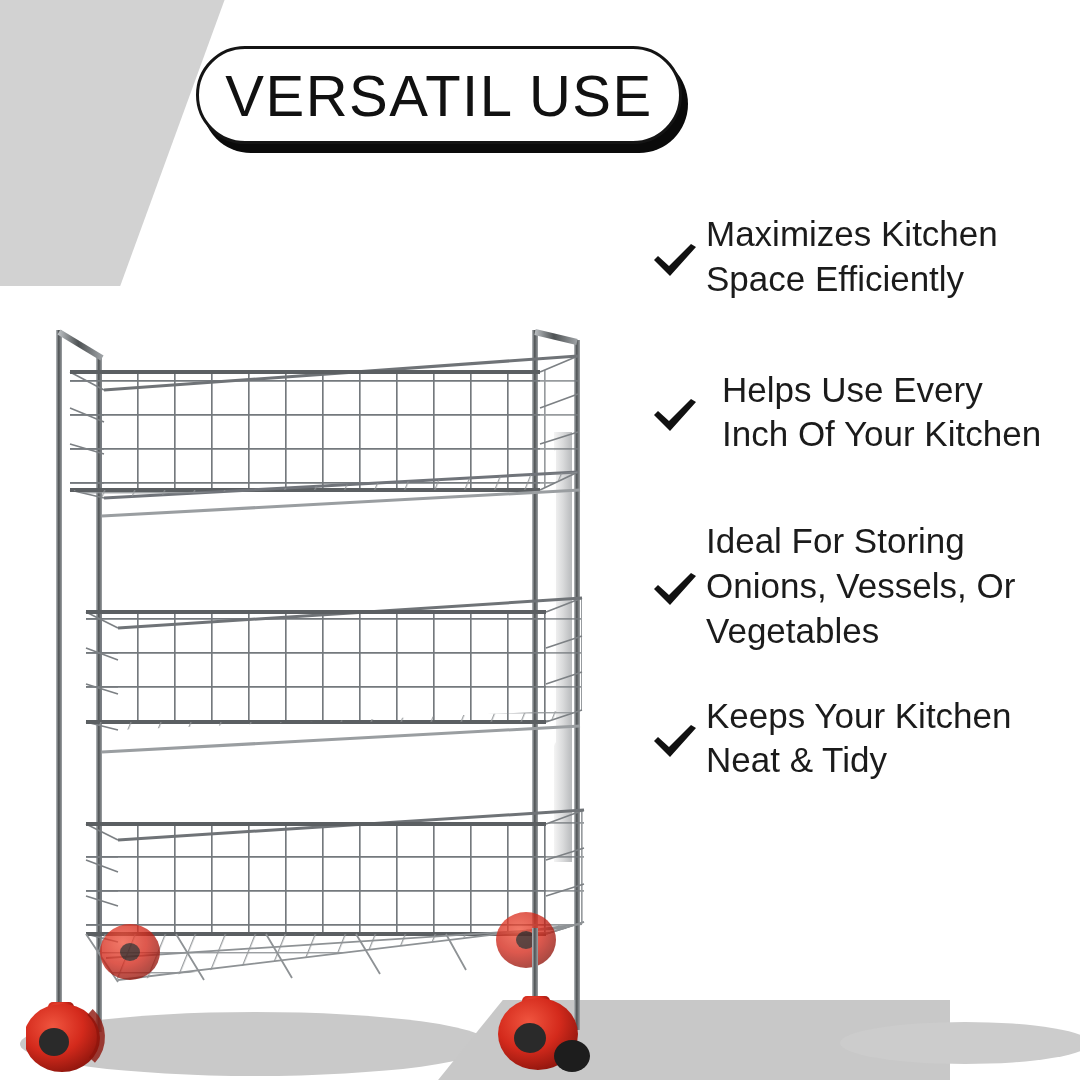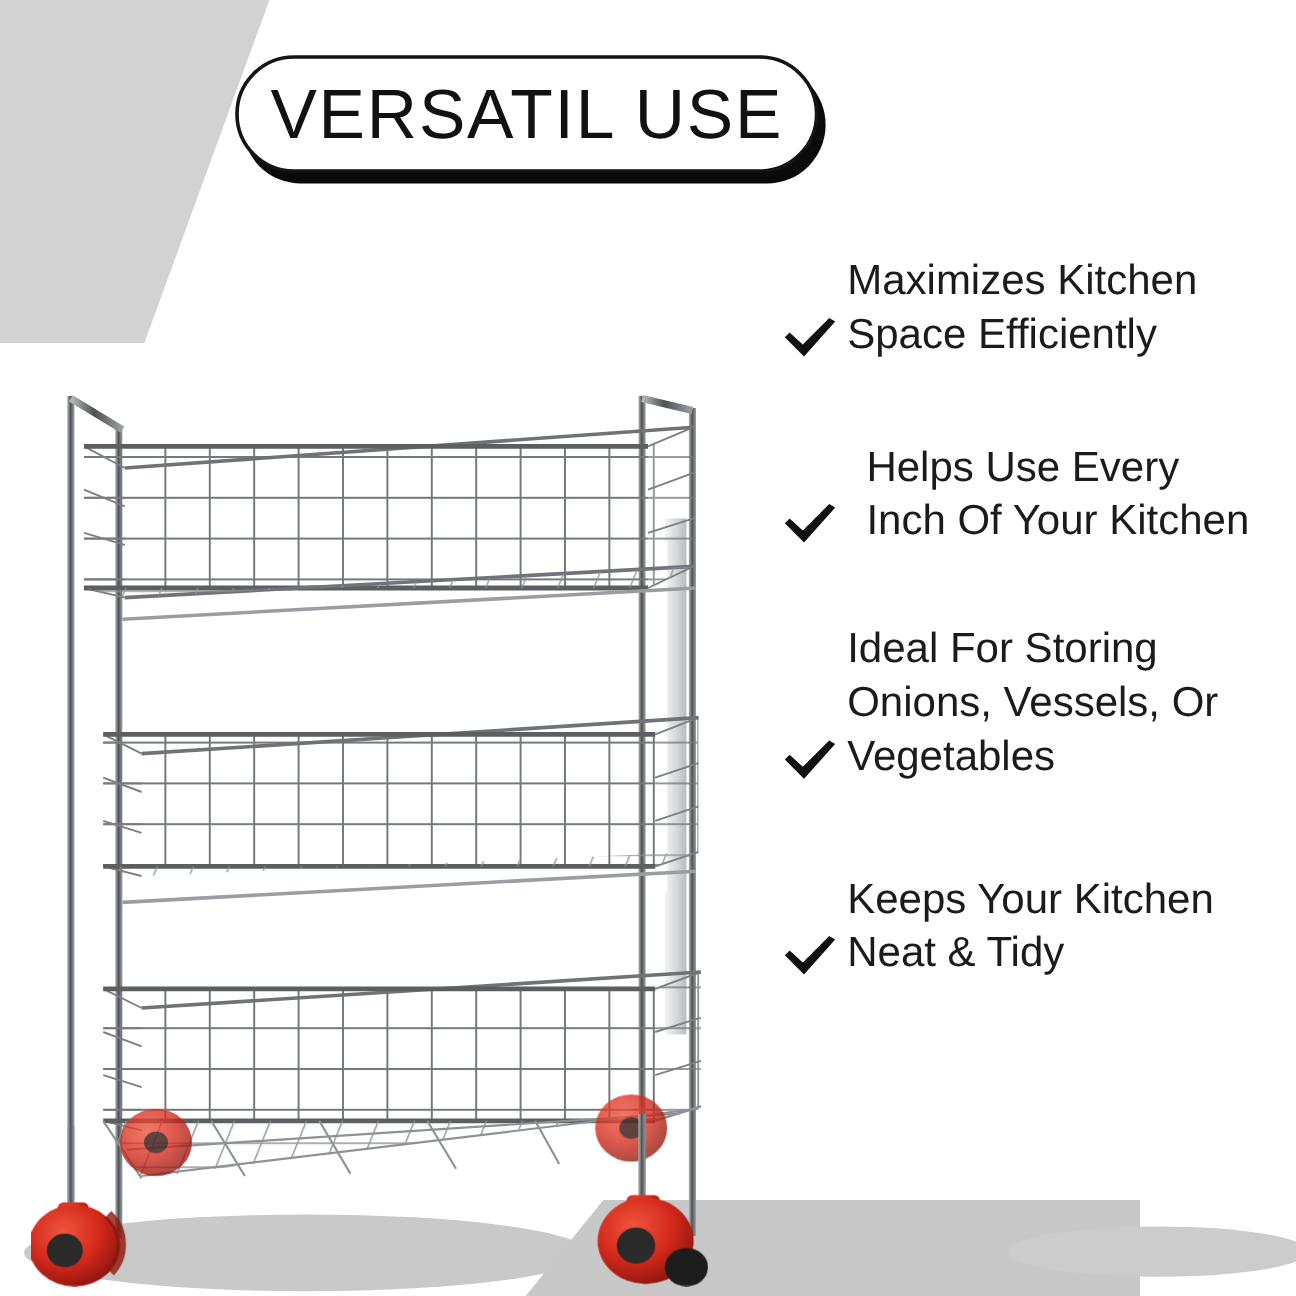--- a/index.html
+++ b/index.html
@@ -107,21 +107,21 @@
   
   .features {
     position: absolute;
     left: 652px;
     top: 212px;
     width: 428px;
     z-index: 6;
   }
   .feature {
     display: flex;
-    align-items: flex-end;
+    align-items: center;
     margin-bottom: 56px;
   }
   .feature:last-child { margin-bottom: 0; }
 
   .check-icon {
     flex: 0 0 auto;
     width: 46px;
     margin-top: 10px;
     margin-right: 8px;
   }
@@ -132,21 +132,21 @@
     font-size: 35px;
     font-weight: 300;
     line-height: 1.28;
     color: #1b1b1b;
     white-space: pre-line;
   }
 
   
   .f-1 { margin-bottom: 66px; }
   .f-2 { margin-bottom: 62px; gap: 16px; }
-  .f-3 { margin-bottom: 74px; }
+  .f-3 { margin-bottom: 40px; }
 
   
   .product {
     position: absolute;
     left: 26px;
     top: 312px;
     width: 640px;
     height: 760px;
     z-index: 4;
   }

